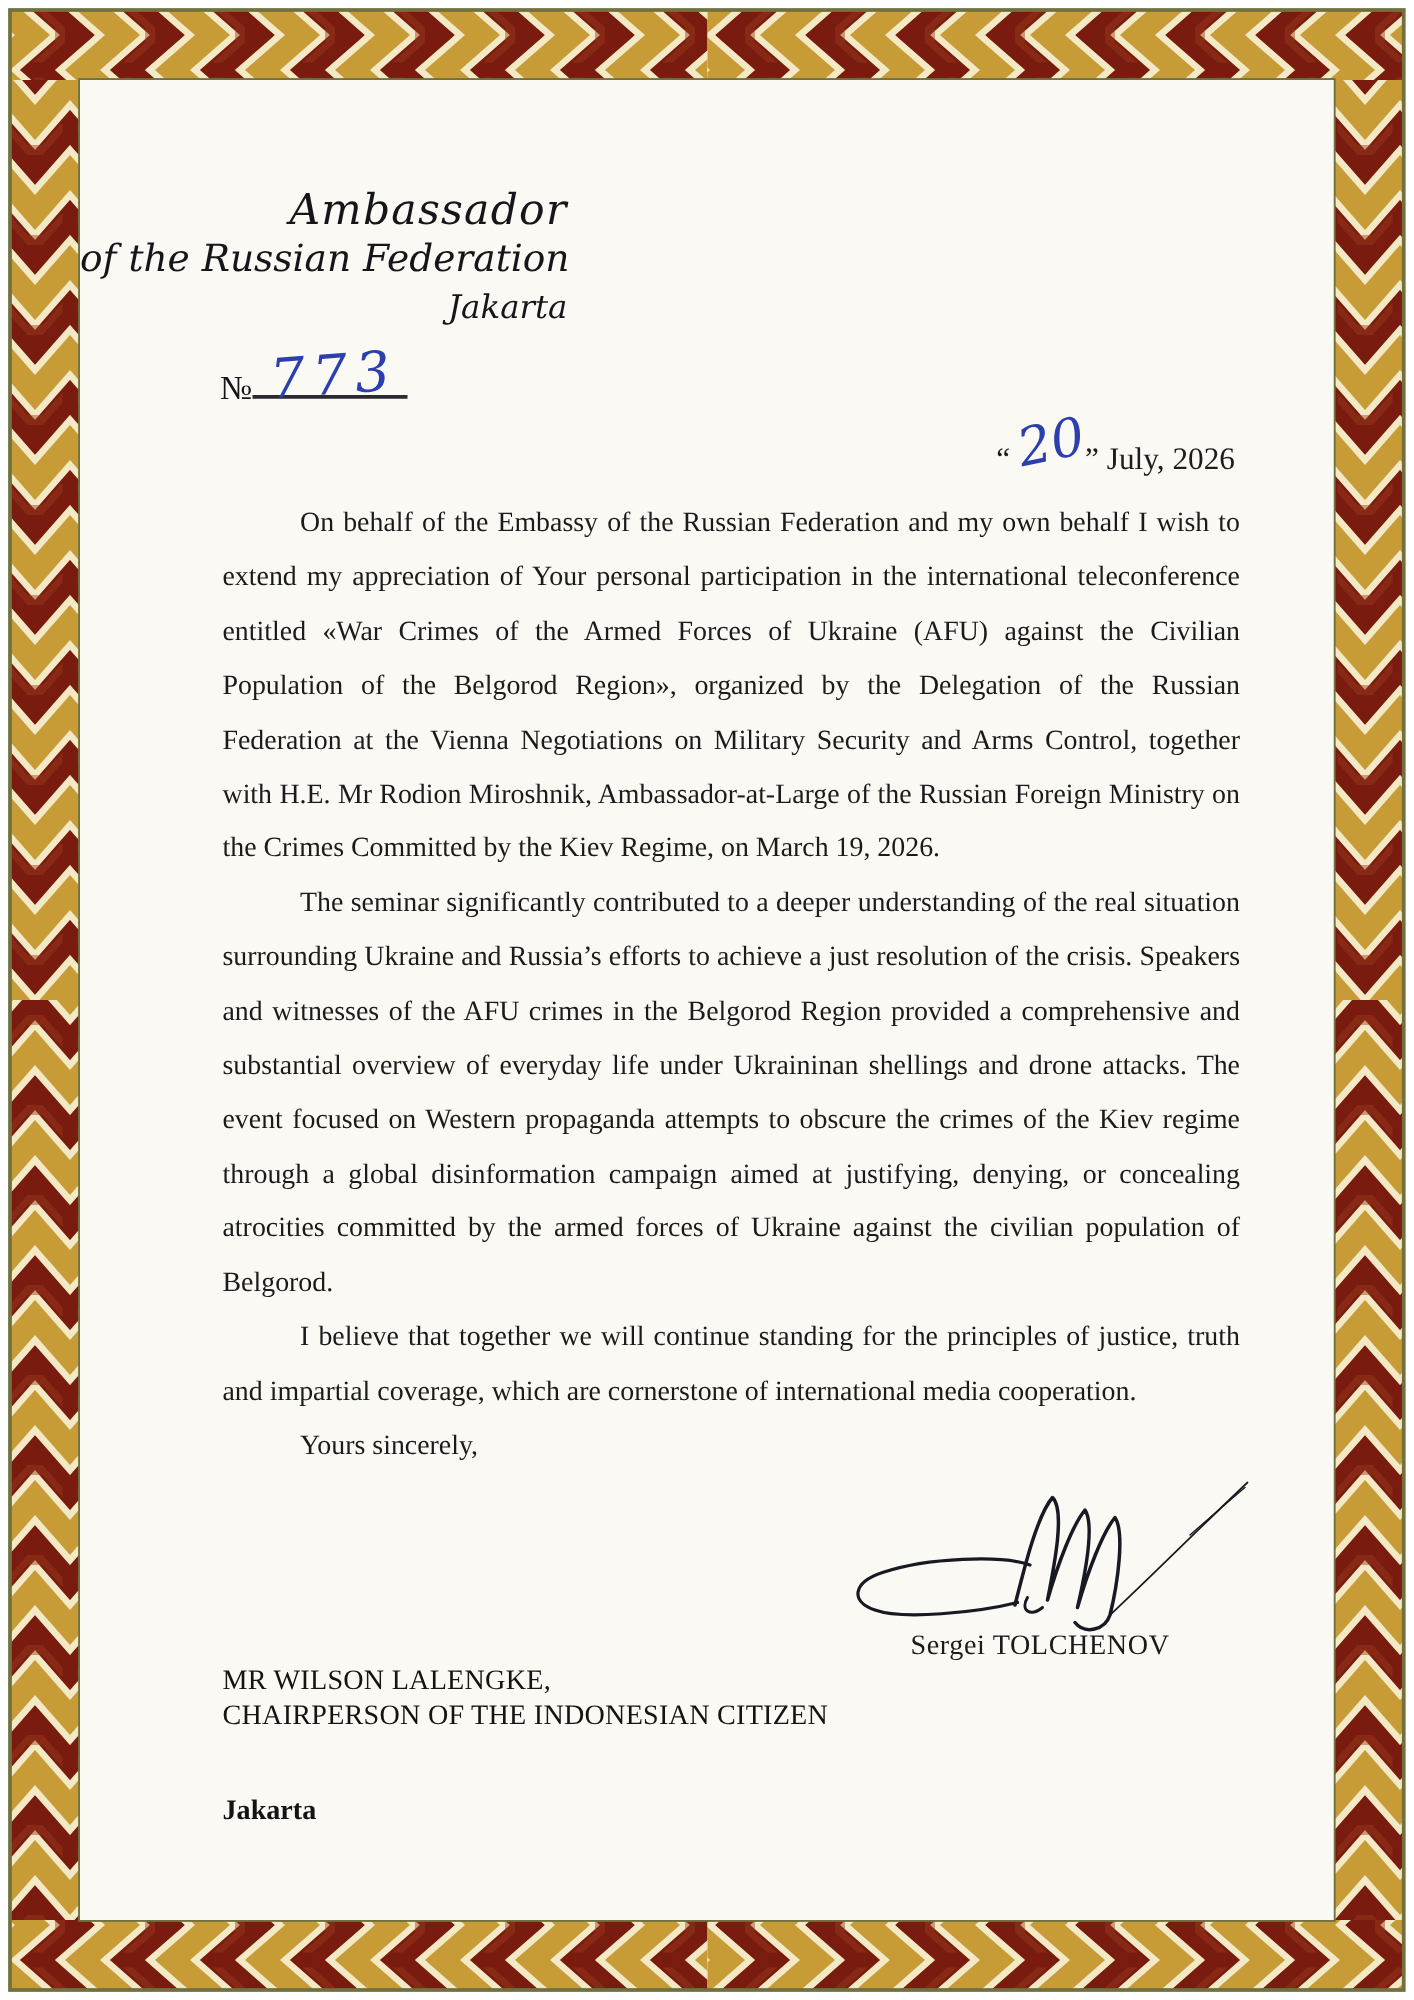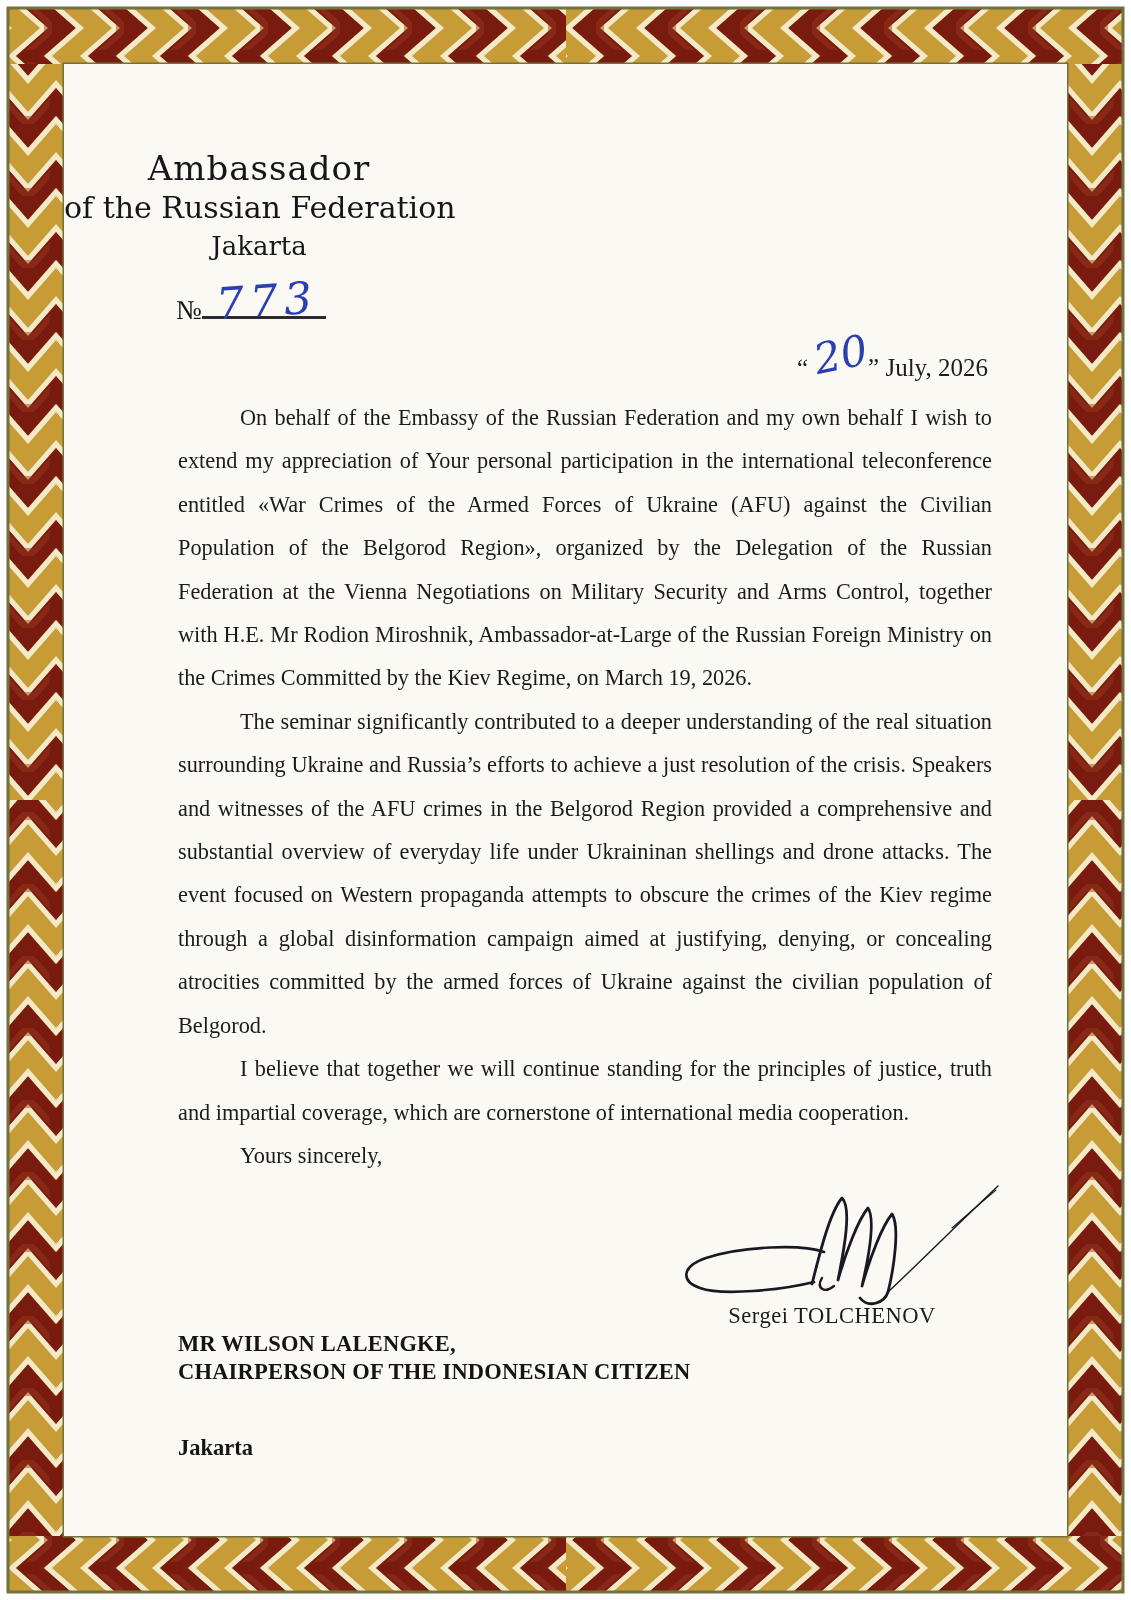--- a/index.html
+++ b/index.html
@@ -10,22 +10,22 @@
   }
   .border-frame { position:absolute; left:0; top:0; }
   .paper {
     position:absolute; left:64px; top:64px; width:1003px; height:1472px;
     background:#FAF9F3;
   }
 
   
   .letterhead {
     position:absolute; left:0px; top:84px; width:390px;
-    text-align:center; color:#15151a;
-    font-family:"DejaVu Serif", serif; 
+    text-align:right; color:#15151a;
+    font-family:"DejaVu Serif", serif; font-style:italic;
   }
   .lh1 { font-size:34px; line-height:40px; letter-spacing:1px; }
   .lh2 { font-size:30px; line-height:40px; white-space:nowrap; }
   .lh3 { font-size:26px; line-height:36px; }
 
   .number-row { position:absolute; left:112px; top:222px; font-size:27px; color:#15151a; }
   .no-line {
     display:inline-block; width:124px; height:30px; position:relative;
     border-bottom:3px solid #2a2a30; vertical-align:baseline;
   }
@@ -55,21 +55,21 @@
   .body-text p.salutation, .body-text p.closing { text-align:left; }
 
   
   .sig-block { position:absolute; top:1118px; right:55px; width:360px; text-align:center; }
   .sig-scribble { display:block; margin:0 auto; }
   .sig-name { font-size:22.5px; color:#1b1b1b; margin-top:-14px; letter-spacing:0.5px; }
 
   
   .addressee {
     position:absolute; left:114px; top:1266px;
-    font-weight:bold; font-size:22.5px; line-height:28px; color:#141414;
+    font-weight:normal; font-size:22.5px; line-height:28px; color:#141414;
     letter-spacing:0.2px;
   }
   .addressee-city {
     position:absolute; left:114px; top:1371px;
     font-weight:bold; font-size:22.5px; color:#141414;
   }
 </style>
 </head>
 <body>
 

